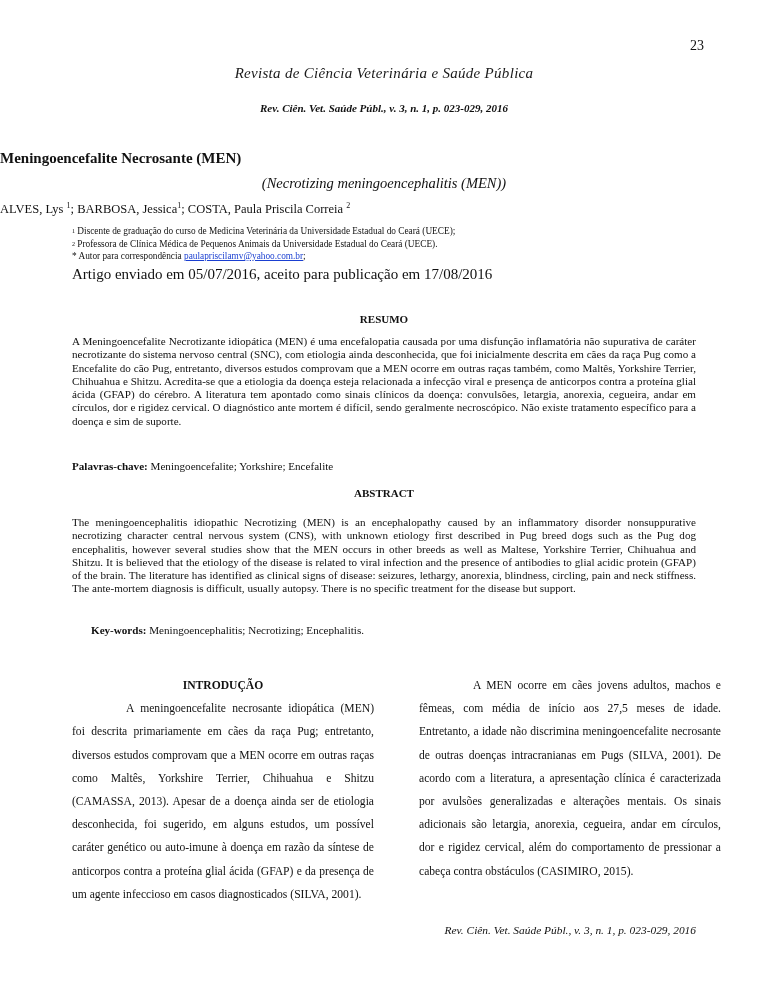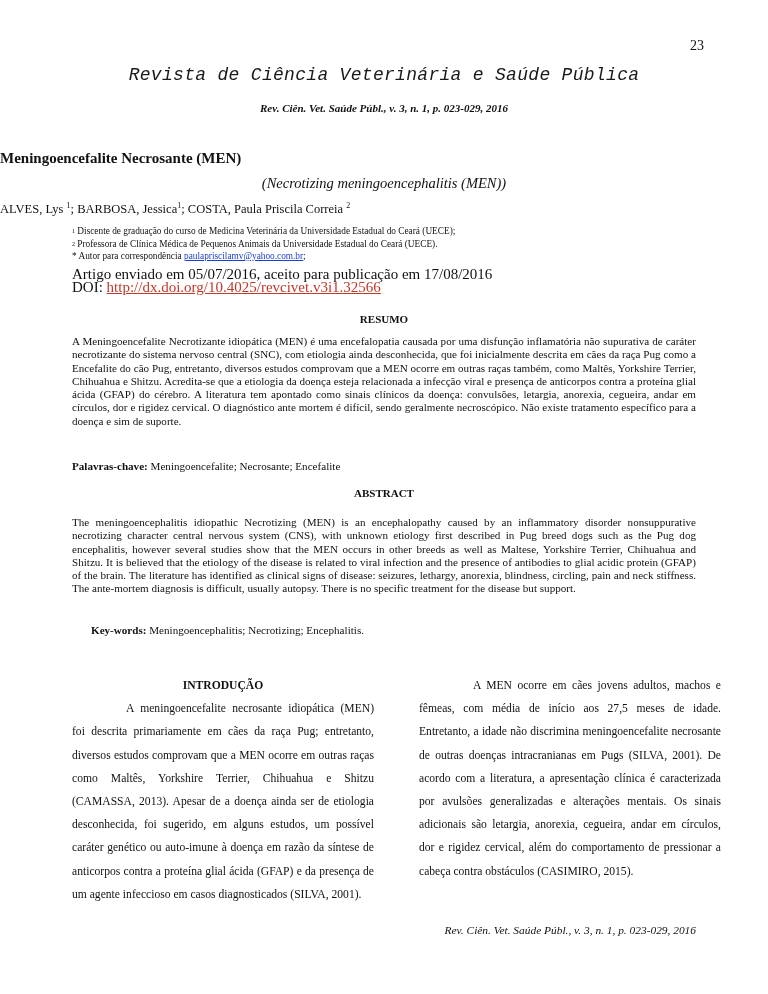--- a/index.html
+++ b/index.html
@@ -4,22 +4,22 @@
 <style>
   html, body { margin: 0; padding: 0; background: #ffffff; }
   body {
     width: 768px; height: 994px; position: relative; overflow: hidden;
     font-family: "Liberation Serif", "DejaVu Serif", serif; color: #111;
   }
   .abs { position: absolute; }
   .page-number { right: 64px; top: 38px; font-size: 14px; }
   .journal-title {
     left: 0; right: 0; top: 65px; text-align: center;
-    font-family: Liberation Mono, monospace; font-style: italic;
-    font-size: 18px; letter-spacing: 0.3px; color: #1a1a1a;
+    font-family: Liberation Serif, serif; font-style: italic;
+    font-size: 15px; letter-spacing: 0.3px; color: #1a1a1a;
   }
   .citation-top {
     left: 0; right: 0; top: 102px; text-align: center;
     font-size: 11px; font-style: italic; font-weight: bold;
   }
   .article-title {
     left: 0; right: 0; top: 150px; text-align: left;
     font-size: 15px; font-weight: bold;
   }
   .article-subtitle {
@@ -71,26 +71,25 @@
 </div>
 
 <div class="abs footnotes">
   <div><sup>1</sup> <span>Discente de graduação do curso de Medicina Veterinária da Universidade Estadual do Ceará (UECE);</span></div>
   <div><sup>2</sup> <span>Professora de Clínica Médica de Pequenos Animais da Universidade Estadual do Ceará (UECE).</span></div>
   <div><span>* Autor para correspondência </span><a>paulapriscilamv@yahoo.com.br</a><span>;</span></div>
 </div>
 
 <div class="abs meta">
   <div>Artigo enviado em 05/07/2016, aceito para publicação em 17/08/2016</div>
-  <div><span>DOI: </span><a>http://dx.doi.org/10.4025/revcivet.v3i1.32566</a></div>
 </div>
 
 <div class="abs section-heading" style="top:313px;">RESUMO</div>
 <div class="abs abstract-text" style="top:335px;">A Meningoencefalite Necrotizante idiopática (MEN) é uma encefalopatia causada por uma disfunção inflamatória não supurativa de caráter necrotizante do sistema nervoso central (SNC), com etiologia ainda desconhecida, que foi inicialmente descrita em cães da raça Pug como a Encefalite do cão Pug, entretanto, diversos estudos comprovam que a MEN ocorre em outras raças também, como Maltês, Yorkshire Terrier, Chihuahua e Shitzu.  Acredita-se que a etiologia da doença esteja relacionada a infecção viral e presença de anticorpos contra a proteína glial ácida (GFAP) do cérebro. A literatura tem apontado como sinais clínicos da doença: convulsões, letargia, anorexia, cegueira, andar em círculos, dor e rigidez cervical. O diagnóstico ante mortem é difícil, sendo geralmente necroscópico. Não existe tratamento específico para a doença e sim de suporte.</div>
-<div class="abs keywords" style="top:460px;"><b>Palavras-chave:</b><span> Meningoencefalite; Necrosante; Encefalite</span></div>
+<div class="abs keywords" style="top:460px;"><b>Palavras-chave:</b><span> Meningoencefalite; Yorkshire; Encefalite</span></div>
 
 <div class="abs section-heading" style="top:487px;">ABSTRACT</div>
 <div class="abs abstract-text" style="top:516px;">The meningoencephalitis idiopathic Necrotizing (MEN) is an encephalopathy caused by an inflammatory disorder nonsuppurative necrotizing character central nervous system (CNS), with unknown etiology first described in Pug breed dogs such as the Pug dog encephalitis, however several studies show that the MEN occurs in other breeds as well as Maltese, Yorkshire Terrier, Chihuahua and Shitzu. It is believed that the etiology of the disease is related to viral infection and the presence of antibodies to glial acidic protein (GFAP) of the brain. The literature has identified as clinical signs of disease: seizures, lethargy, anorexia, blindness, circling, pain and neck stiffness. The ante-mortem diagnosis is difficult, usually autopsy. There is no specific treatment for the disease but support.</div>
 <div class="abs keywords" style="top:624px;margin-left:19px;"><b>Key-words:</b><span> Meningoencephalitis; Necrotizing; Encephalitis.</span></div>
 
 <div class="abs col left">
   <div class="heading">INTRODUÇÃO</div>
   <p>A meningoencefalite necrosante idiopática (MEN) foi descrita primariamente em cães da raça Pug; entretanto, diversos estudos comprovam que a MEN ocorre em outras raças como Maltês, Yorkshire Terrier, Chihuahua e Shitzu (CAMASSA, 2013). Apesar de a doença ainda ser de etiologia desconhecida, foi sugerido, em alguns estudos, um possível caráter genético ou auto-imune à doença em razão da síntese de anticorpos contra a proteína glial ácida (GFAP) e da presença de um agente infeccioso em casos diagnosticados (SILVA, 2001).</p>
 </div>
 

